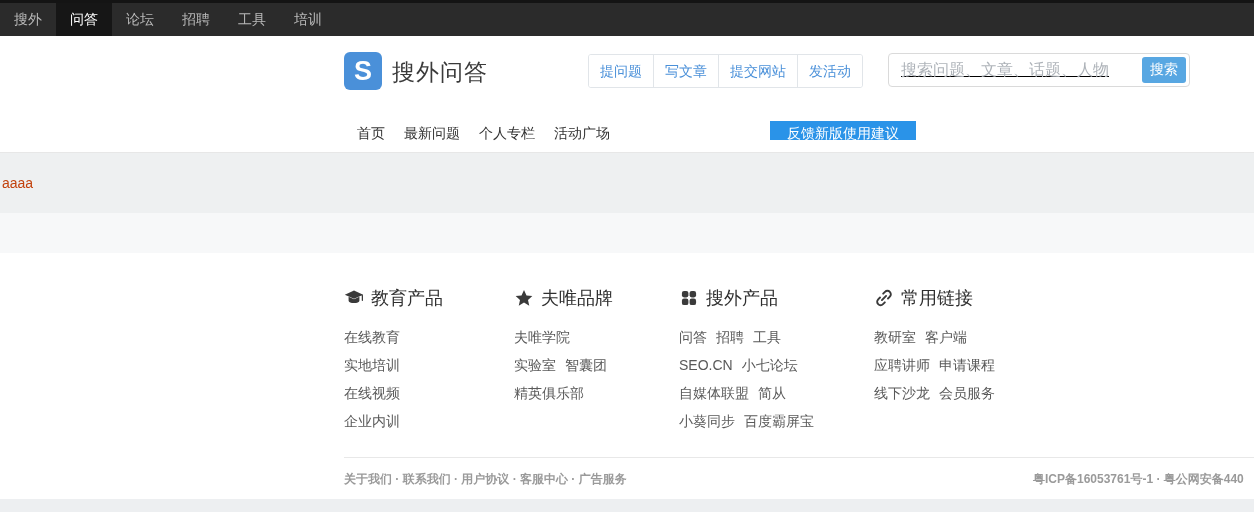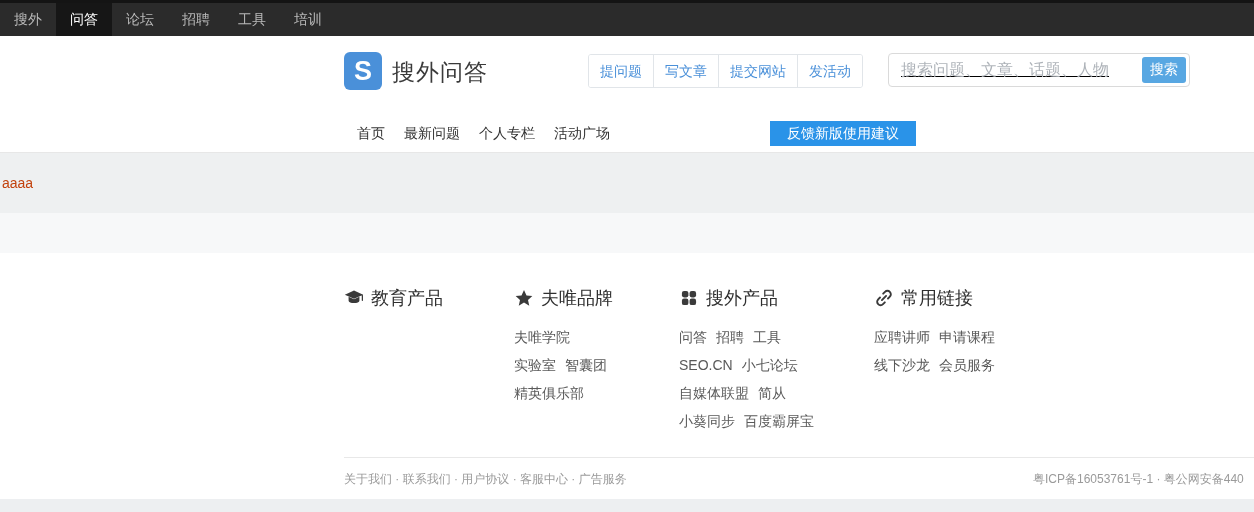--- a/index.html
+++ b/index.html
@@ -47,21 +47,21 @@
   .search-btn{position:absolute;right:3px;top:3px;width:44px;height:26px;
     background:var(--search-btn-blue);color:#fff;font-size:14px;border:none;border-radius:3px;
     display:flex;align-items:center;justify-content:center;cursor:pointer;}
 
   
   .subnav{position:absolute;top:115px;left:0;right:0;height:38px;background:#fff;
     border-bottom:1px solid #e7e7e7;}
   .subnav-items{position:absolute;left:357px;top:0;height:37px;display:flex;gap:19px;
     align-items:center;font-size:14px;color:#333;}
   .subnav-item{cursor:pointer;white-space:nowrap;}
-  .feedback-btn{position:absolute;left:770px;top:6px;height:25px;line-height:25px;padding:0 17px;
+  .feedback-btn{position:absolute;left:770px;top:6px;height:19px;line-height:25px;padding:0 17px;
     background:var(--feedback-blue);color:#fff;font-size:14px;cursor:pointer;white-space:nowrap;}
 
   
   .band1{position:absolute;top:153px;left:0;right:0;height:60px;background:var(--band-gray);}
   .question{position:absolute;left:2px;top:0;height:60px;display:flex;align-items:center;
     font-size:14px;color:#c2410c;}
   .band2{position:absolute;top:213px;left:0;right:0;height:40px;background:var(--band-light);}
 
   
   .footer{position:absolute;top:253px;left:344px;right:0;height:204px;background:#fff;}
@@ -73,21 +73,21 @@
   .col-header{display:flex;align-items:center;gap:7px;font-size:18px;color:#2f2f2f;}
   .col-icon{width:20px;height:20px;display:inline-flex;}
   .col-icon svg{width:20px;height:20px;}
   .col-list{margin-top:13px;list-style:none;}
   .col-list li{line-height:28px;font-size:14px;color:#595959;white-space:nowrap;}
   .col-list .link{cursor:pointer;margin-right:9px;}
   .col-list .link:last-child{margin-right:0;}
 
   
   .footer-bottom{position:absolute;top:457px;left:344px;right:0;height:42px;
-    border-top:1px solid #e8e8e8;}
+    border-top:1px solid #e8e8e8;font-weight:bold;}
   .legal{position:absolute;left:0;top:0;height:42px;display:flex;align-items:center;
     font-size:12px;color:#9a9a9a;}
   .legal .link{cursor:pointer;}
   .legal .sep{white-space:pre;}
   .icp{position:absolute;left:689px;top:0;height:42px;display:flex;align-items:center;
     font-size:12px;color:#9a9a9a;white-space:nowrap;}
 
   .bottom-band{position:absolute;top:499px;left:0;right:0;height:13px;background:#edeff1;}
 </style>
 </head>
@@ -142,20 +142,26 @@
       <div class="col-header">
         <span class="col-icon">
             <svg viewBox="0 0 24 24" fill="#3a3a3a">
               <path d="M12 3 23 8 12 13 1 8z"></path>
               <path d="M5.5 10.6v4.6c0 1.6 3 2.8 6.5 2.8s6.5-1.2 6.5-2.8v-4.6L12 13.6z"></path>
               <rect x="21.3" y="8" width="1.5" height="7.5" rx=".7"></rect>
             </svg>
           </span>
         <span>教育产品</span>
       </div>
+      <ul class="col-list">
+        <li><span class="link">在线教育</span></li>
+          <li><span class="link">实地培训</span></li>
+          <li><span class="link">在线视频</span></li>
+          <li><span class="link">企业内训</span></li>
+      </ul>
     </div>
     <div class="col">
       <div class="col-header">
         <span class="col-icon">
             <svg viewBox="0 0 24 24" fill="#3a3a3a">
               <path d="M12 2.5 15 9l7 .7-5.2 4.6 1.5 6.9L12 17.5 5.7 21.2l1.5-6.9L2 9.7 9 9z"></path>
             </svg>
           </span>
         <span>夫唯品牌</span>
       </div>
@@ -189,20 +195,21 @@
         <span class="col-icon">
             <svg viewBox="0 0 24 24" fill="none" stroke="#3a3a3a" stroke-width="2.3" stroke-linecap="round">
               <path d="M9.5 14.5 14.5 9.5"></path>
               <path d="M11 6.8 13.2 4.6a4.1 4.1 0 0 1 5.8 5.8L16.8 12.6"></path>
               <path d="M13 17.2 10.8 19.4a4.1 4.1 0 0 1-5.8-5.8L7.2 11.4"></path>
             </svg>
           </span>
         <span>常用链接</span>
       </div>
       <ul class="col-list">
+        <li><span class="link">教研室</span><span class="link">客户端</span></li>
           <li><span class="link">应聘讲师</span><span class="link">申请课程</span></li>
           <li><span class="link">线下沙龙</span><span class="link">会员服务</span></li>
       </ul>
     </div>
     </div>
 </div>
 
 <div class="footer-bottom">
   <div class="legal">
       <span class="link">关于我们</span>

